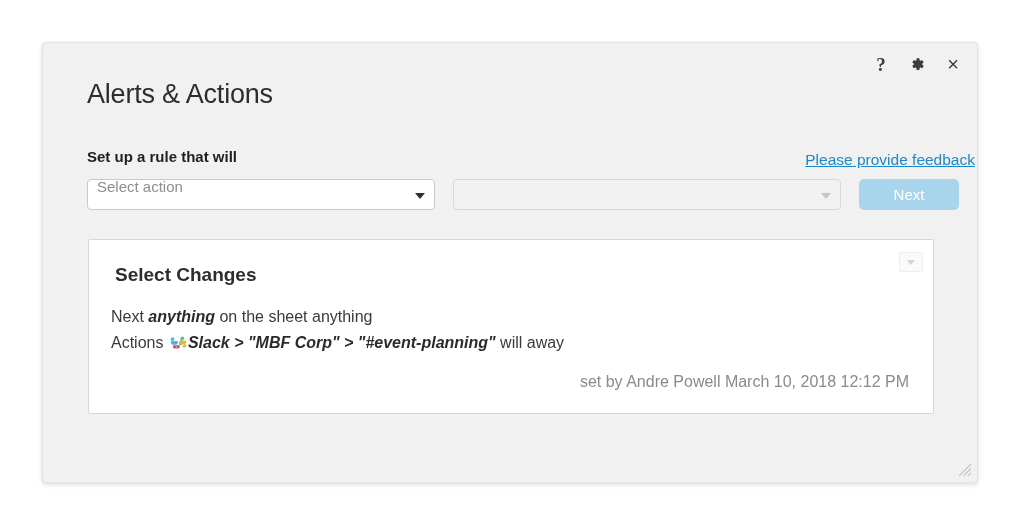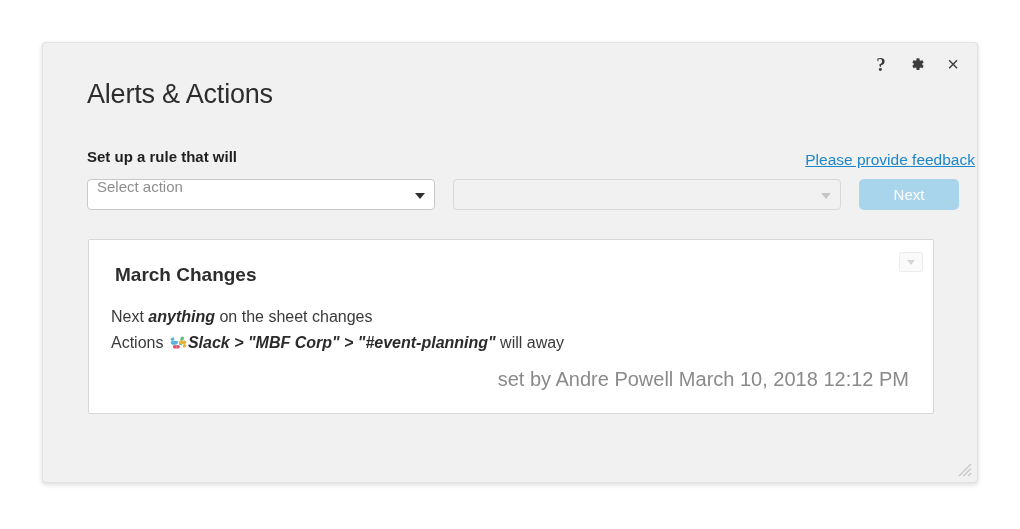--- a/index.html
+++ b/index.html
@@ -218,21 +218,21 @@
     vertical-align: -3px;
     width: 17px;
     height: 17px;
     margin: 0 1px 0 2px;
   }
 
   .setby {
     position: absolute;
     right: 24px;
     bottom: 22px;
-    font-size: 20px;
+    font-size: 16px;
     color: #8a8a8a;
   }
 
   
   .resize-grip {
     position: absolute;
     right: 5px;
     bottom: 5px;
     width: 14px;
     height: 14px;
@@ -283,24 +283,24 @@
 
       <button class="next-btn">Next</button>
     </div>
 
     <div class="rule-card">
 
       <div class="card-caret-btn">
         <i></i>
       </div>
 
-      <div class="card-title">March Changes</div>
+      <div class="card-title">Select Changes</div>
 
       <div class="card-line line1">
-        <span>Next </span><b>anything</b><span> on the sheet changes</span>
+        <span>Next </span><b>anything</b><span> on the sheet anything</span>
       </div>
 
       <div class="card-line line2">
         <span>Actions </span><span class="slack-logo">
           <svg width="17" height="17" viewBox="0 0 48 48">
             <path fill="#5fbf7f" d="M30 12h5v15a5 5 0 01-5 5 5 5 0 01-5-5v-5h5z"></path>
             <path fill="#5fbf7f" d="M35 7a5 5 0 015 5 5 5 0 01-5 5h-5v-5a5 5 0 015-5z"></path>
             <path fill="#e8b33a" d="M36 18h5a5 5 0 015 5 5 5 0 01-5 5H26v-5a5 5 0 015-5z"></path>
             <path fill="#e8b33a" d="M41 28a5 5 0 015 5 5 5 0 01-5 5h-5v-5a5 5 0 015-5z"></path>
             <path fill="#e0506a" d="M18 36v-5h5a5 5 0 015 5 5 5 0 01-5 5h-5z"></path>

